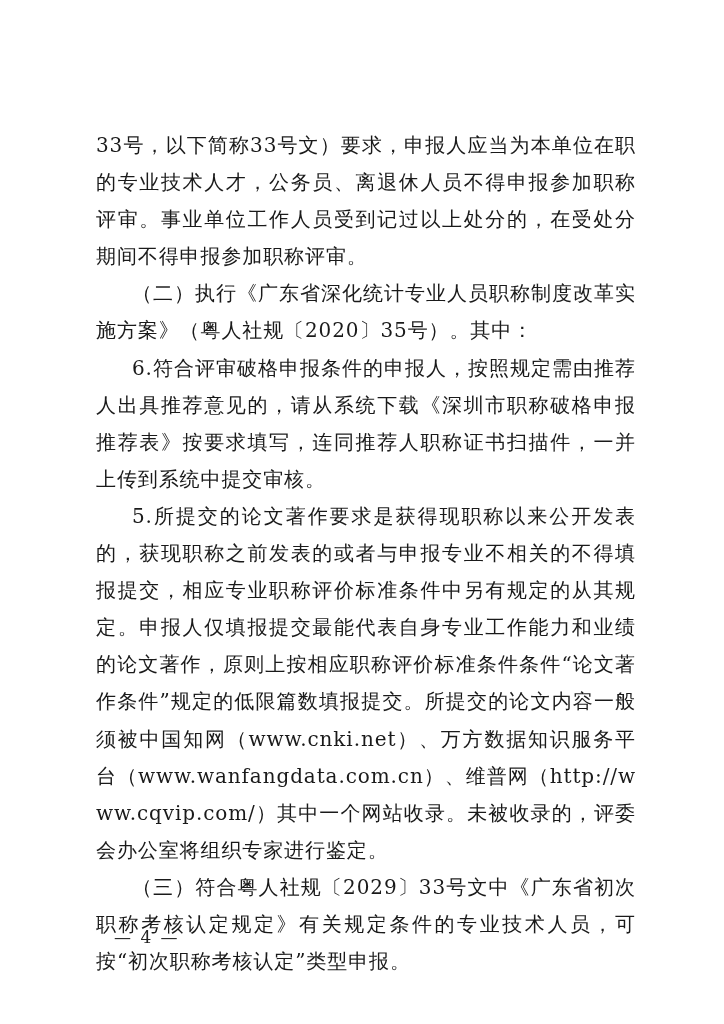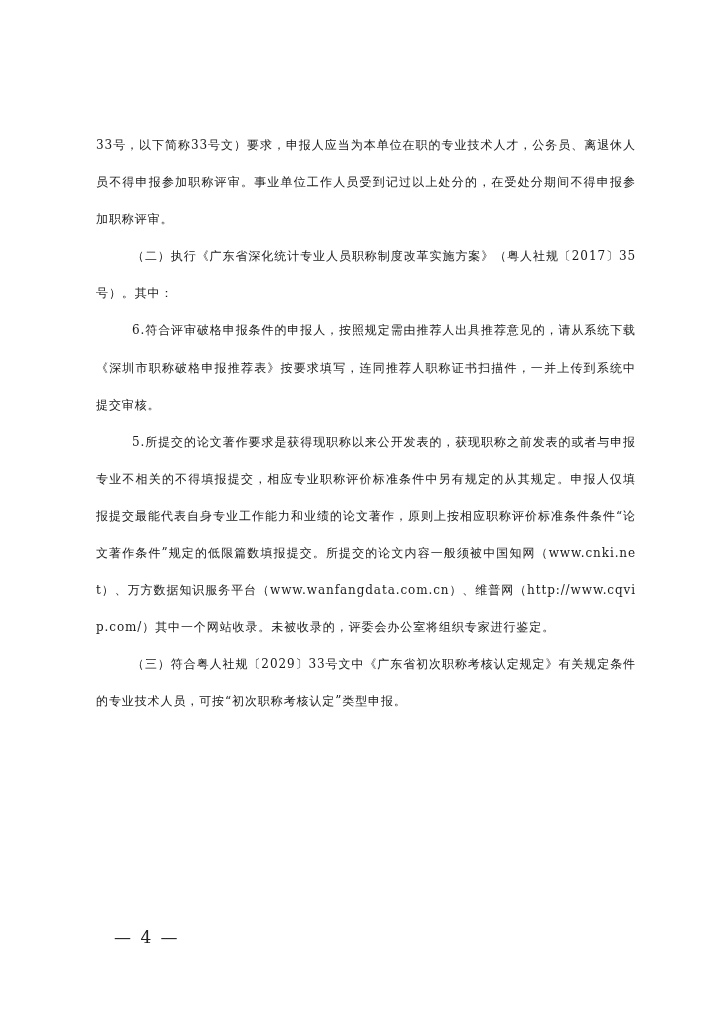--- a/index.html
+++ b/index.html
@@ -16,21 +16,21 @@
     color: #1a1a1a;
   }
   .page {
     position: absolute;
     left: 96px;
     top: 127px;
     width: 540px;
   }
   .para {
     margin: 0;
-    font-size: 12px;
+    font-size: 20px;
     line-height: 37.1px;
     letter-spacing: 0.9px;
     text-align: justify;
     text-justify: inter-character;
     word-break: break-all;
   }
   .indent {
     text-indent: 36px;
   }
   .page-number {
@@ -40,19 +40,19 @@
     font-size: 17px;
     letter-spacing: 2px;
     color: #222;
   }
 </style>
 </head>
 <body>
 
 <div class="page">
   <p class="para">33号，以下简称33号文）要求，申报人应当为本单位在职的专业技术人才，公务员、离退休人员不得申报参加职称评审。事业单位工作人员受到记过以上处分的，在受处分期间不得申报参加职称评审。</p>
-  <p class="para indent">（二）执行《广东省深化统计专业人员职称制度改革实施方案》（粤人社规〔2017〕35号）。其中：</p>
+  <p class="para indent">（二）执行《广东省深化统计专业人员职称制度改革实施方案》（粤人社规〔2020〕35号）。其中：</p>
   <p class="para indent">6.符合评审破格申报条件的申报人，按照规定需由推荐人出具推荐意见的，请从系统下载《深圳市职称破格申报推荐表》按要求填写，连同推荐人职称证书扫描件，一并上传到系统中提交审核。</p>
   <p class="para indent">5.所提交的论文著作要求是获得现职称以来公开发表的，获现职称之前发表的或者与申报专业不相关的不得填报提交，相应专业职称评价标准条件中另有规定的从其规定。申报人仅填报提交最能代表自身专业工作能力和业绩的论文著作，原则上按相应职称评价标准条件条件“论文著作条件”规定的低限篇数填报提交。所提交的论文内容一般须被中国知网（www.cnki.net）、万方数据知识服务平台（www.wanfangdata.com.cn）、维普网（http://www.cqvip.com/）其中一个网站收录。未被收录的，评委会办公室将组织专家进行鉴定。</p>
   <p class="para indent">（三）符合粤人社规〔2029〕33号文中《广东省初次职称考核认定规定》有关规定条件的专业技术人员，可按“初次职称考核认定”类型申报。</p>
 </div>
 
 <div class="page-number">— 4 —</div>
 
 </body></html>

